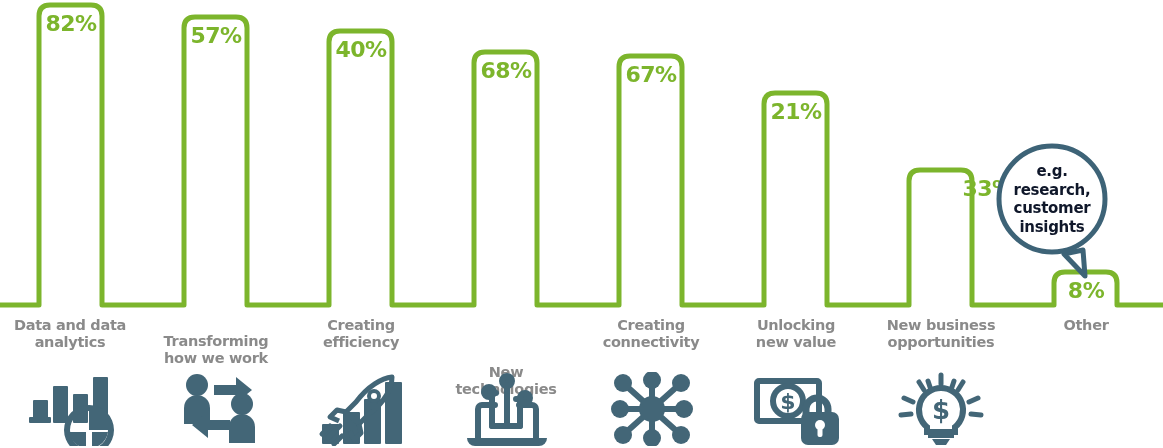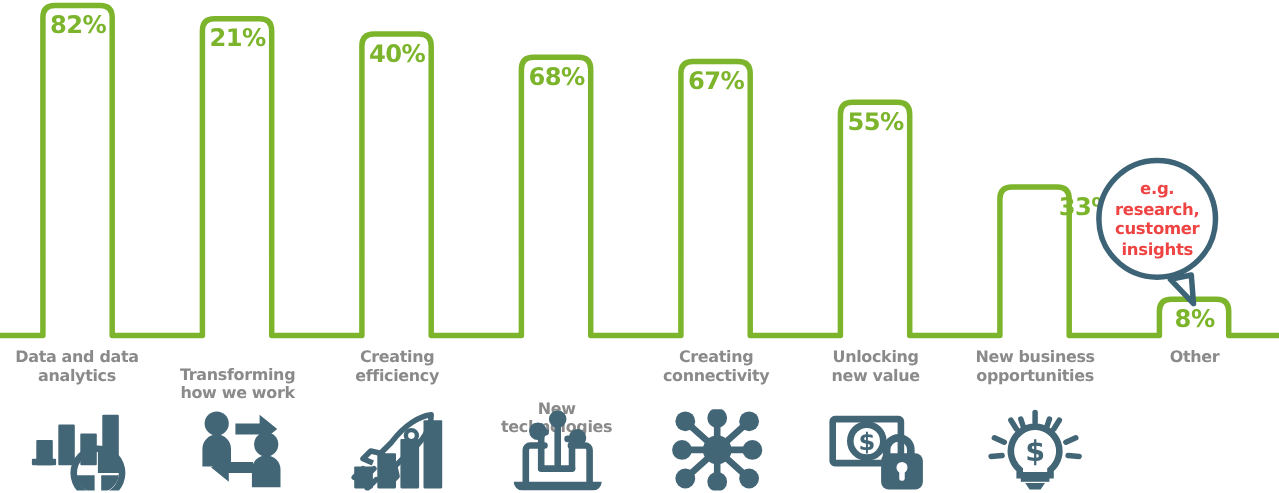--- a/index.html
+++ b/index.html
@@ -42,21 +42,21 @@
     width:96px;height:78px;
     display:flex;align-items:flex-end;justify-content:center;
   }
   .icon-wrap svg{display:block;}
   .bubble-text{
     position:absolute;
     font-family:"DejaVu Sans", sans-serif;
     font-weight:bold;
     font-size:15px;
     line-height:18.5px;
-    color:#ef4444;
+    color:#0f172a;
     text-align:center;
     white-space:pre-line;
     transform:translate(-50%,-50%);
     width:120px;
     letter-spacing:-0.3px;
   }
 </style>
 </head>
 <body>
 
@@ -72,25 +72,25 @@
                L 474,305 L 474,63 Q 474,52 485,52 L 526,52 Q 537,52 537,63 L 537,305
                L 619,305 L 619,67 Q 619,56 630,56 L 671,56 Q 682,56 682,67 L 682,305
                L 764,305 L 764,104 Q 764,93 775,93 L 816,93 Q 827,93 827,104 L 827,305
                L 909,305 L 909,181 Q 909,170 920,170 L 961,170 Q 972,170 972,181 L 972,305
                L 1054,305 L 1054,283 Q 1054,272 1065,272 L 1106,272 Q 1117,272 1117,283 L 1117,305
                L 1163,305"></path>
     </g>
   </svg>
 
   <div class="pct-label" style="left:71px;top:11px;">82%</div>
-  <div class="pct-label" style="left:216px;top:23px;">21%</div>
+  <div class="pct-label" style="left:216px;top:23px;">57%</div>
   <div class="pct-label" style="left:361px;top:37px;">40%</div>
   <div class="pct-label" style="left:506px;top:58px;">68%</div>
   <div class="pct-label" style="left:651px;top:62px;text-align:center;">67%</div>
-  <div class="pct-label" style="left:796px;top:99px;">55%</div>
+  <div class="pct-label" style="left:796px;top:99px;">21%</div>
   <div class="pct-label" style="left:988px;top:176px;">33%</div>
   <div class="pct-label" style="left:1086px;top:278px;">8%</div>
 
   <div class="cat-label" style="left:70px;top:317px;">Data and data
 analytics</div>
   <div class="cat-label" style="left:216px;top:317px;margin-top:16px;">Transforming
 how we work</div>
   <div class="cat-label" style="left:361px;top:317px;">Creating
 efficiency</div>
   <div class="cat-label" style="left:506px;top:317px;margin-top:47px;">New

